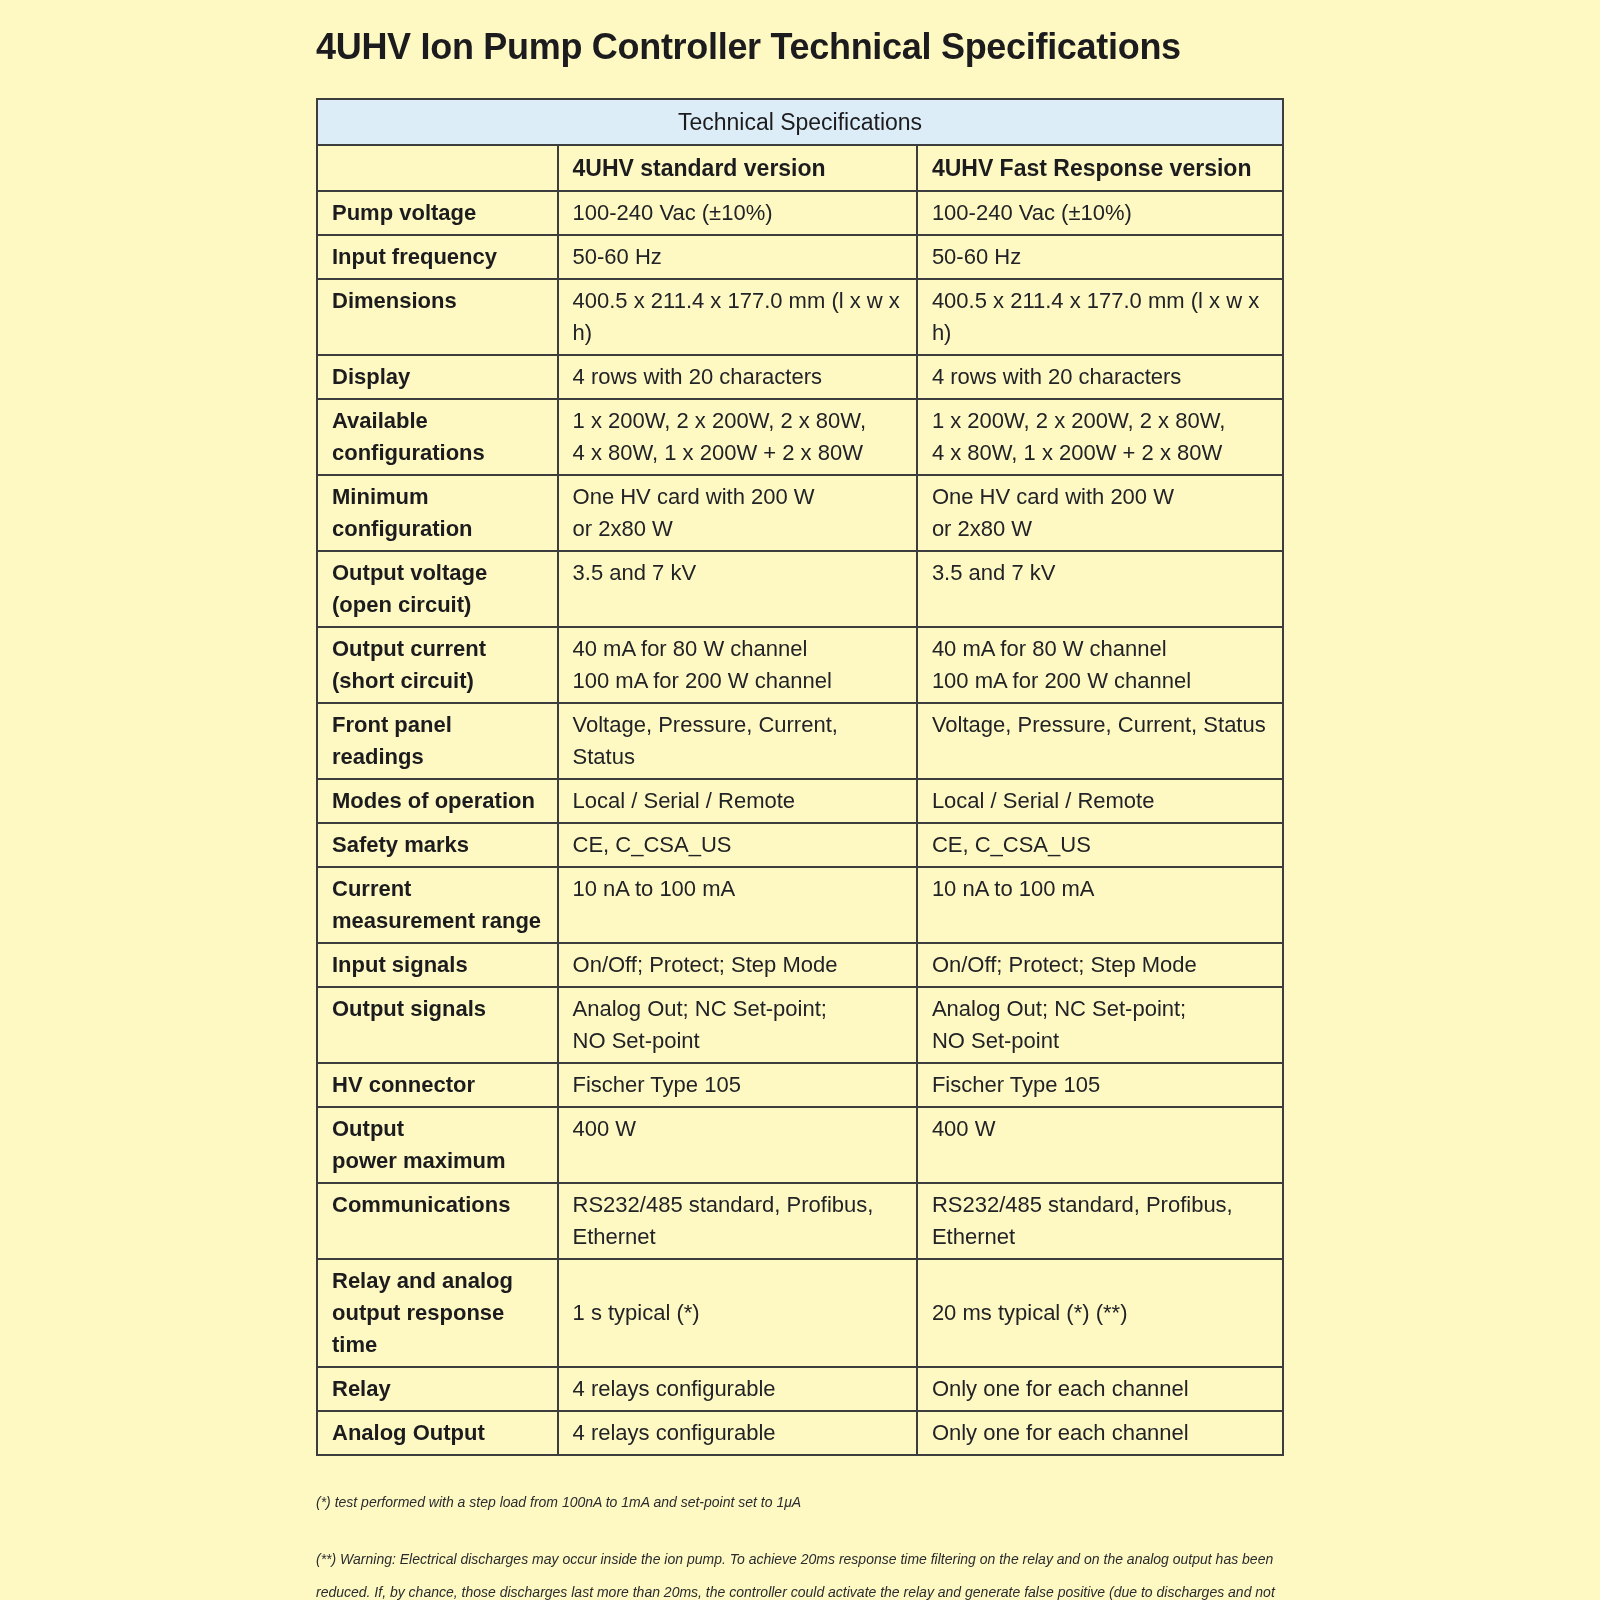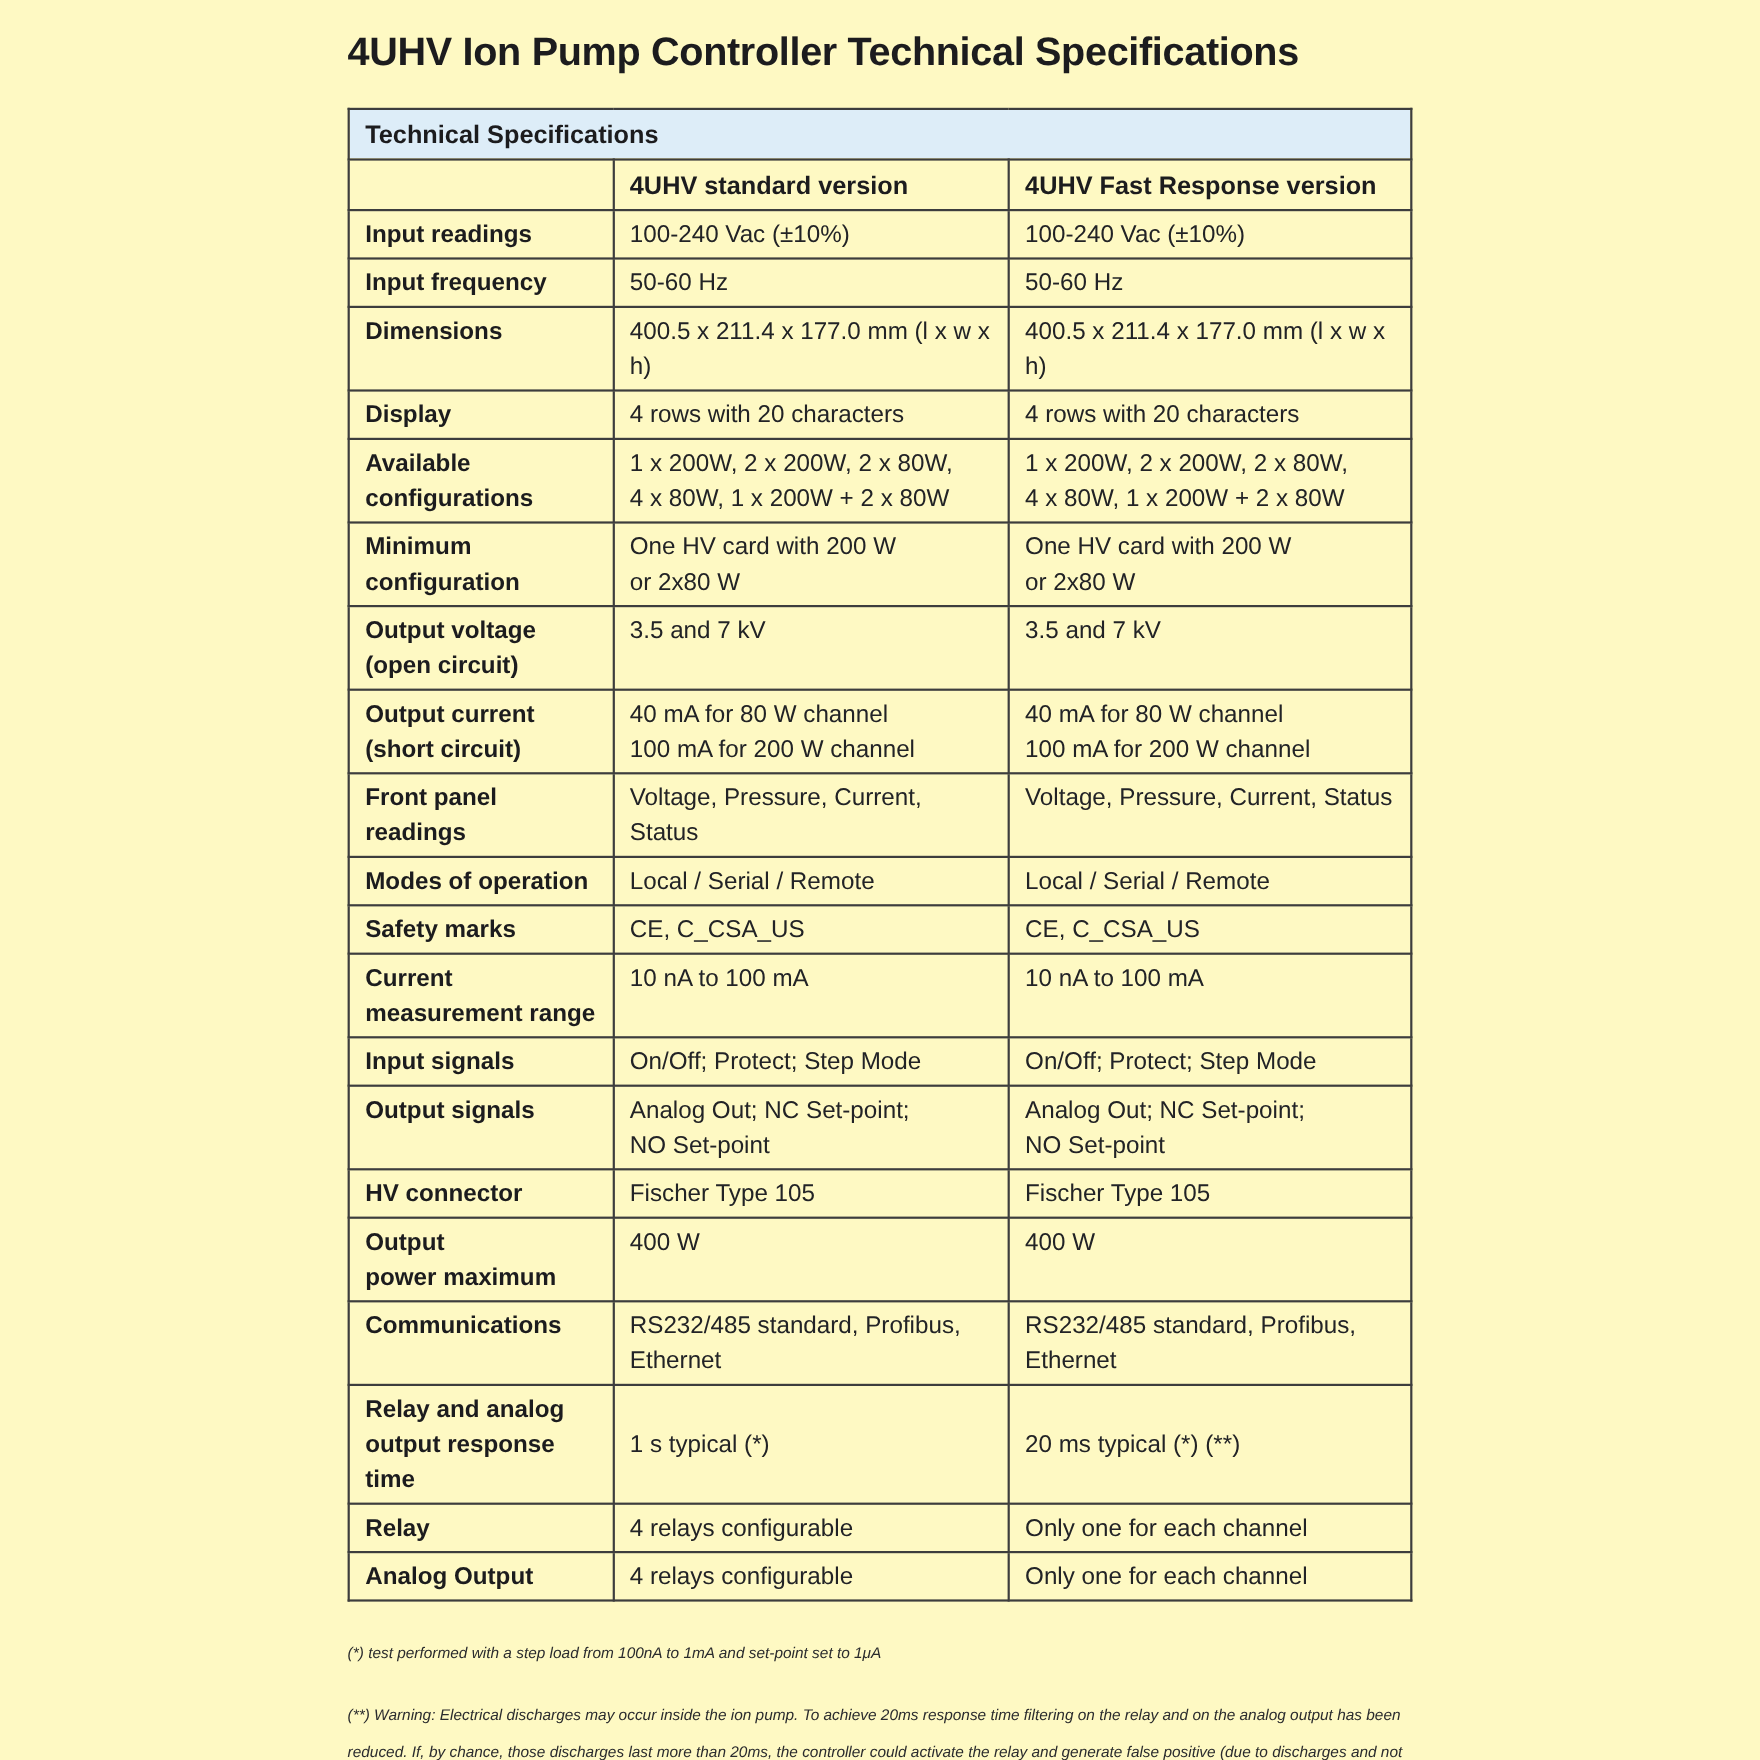--- a/index.html
+++ b/index.html
@@ -37,23 +37,24 @@
     font-size: 22px;
     line-height: 32px;
     padding: 5px 14px;
     vertical-align: top;
     text-align: left;
     white-space: pre-line;
     overflow: hidden;
   }
   .spec-table thead th.table-banner {
     background: #ddedf8;
+    text-align: center;
     font-size: 23px;
-    font-weight: 700;
-    padding: 6px 14px;
+    font-weight: 400;
+    padding: 6px 30px;
     color: #1c1c1e;
   }
   .spec-table thead th.col-header {
     font-size: 23px;
     font-weight: 700;
     padding: 6px 14px;
     color: #1c1c1e;
     border-radius: 22px;
   }
   .spec-table tbody th.row-label {
@@ -96,21 +97,21 @@
           <th class="table-banner" colspan="3">Technical Specifications</th>
         </tr>
         <tr>
           <th class="col-header"></th>
           <th class="col-header">4UHV standard version</th>
           <th class="col-header">4UHV Fast Response version</th>
         </tr>
       </thead>
       <tbody>
           <tr>
-            <th class="row-label" scope="row">Input readings</th>
+            <th class="row-label" scope="row">Pump voltage</th>
             <td>100-240 Vac (±10%)</td>
             <td>100-240 Vac (±10%)</td>
           </tr>
           <tr>
             <th class="row-label" scope="row">Input frequency</th>
             <td>50-60 Hz</td>
             <td>50-60 Hz</td>
           </tr>
           <tr>
             <th class="row-label" scope="row">Dimensions</th>

